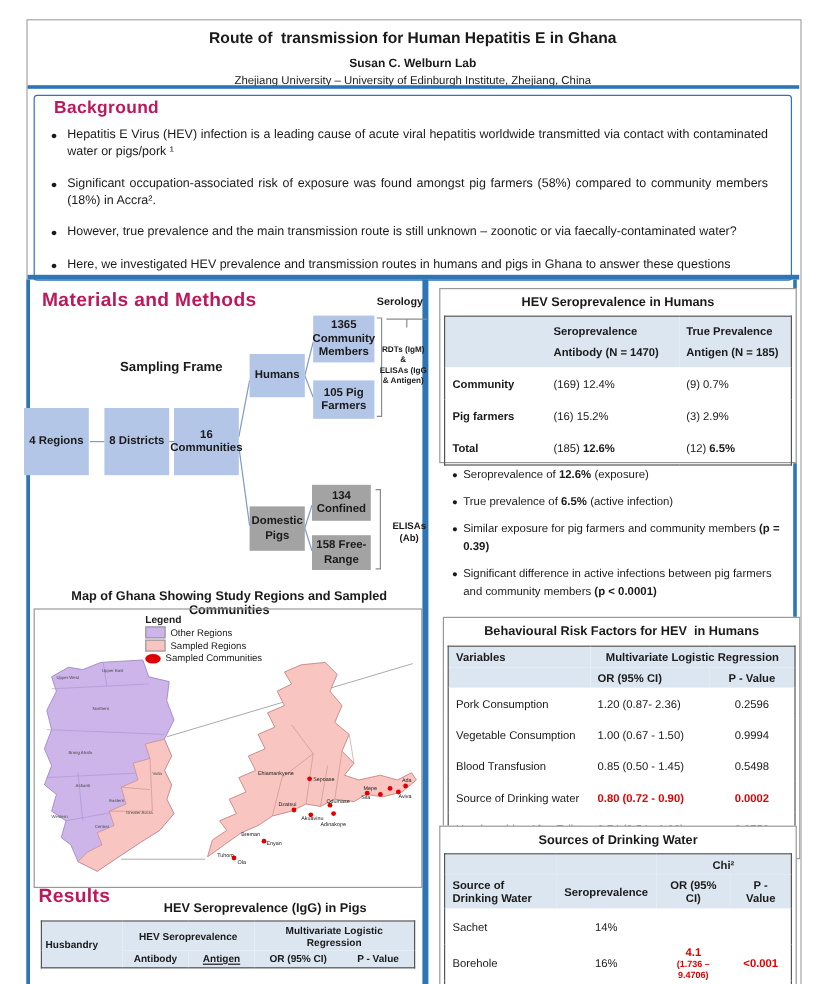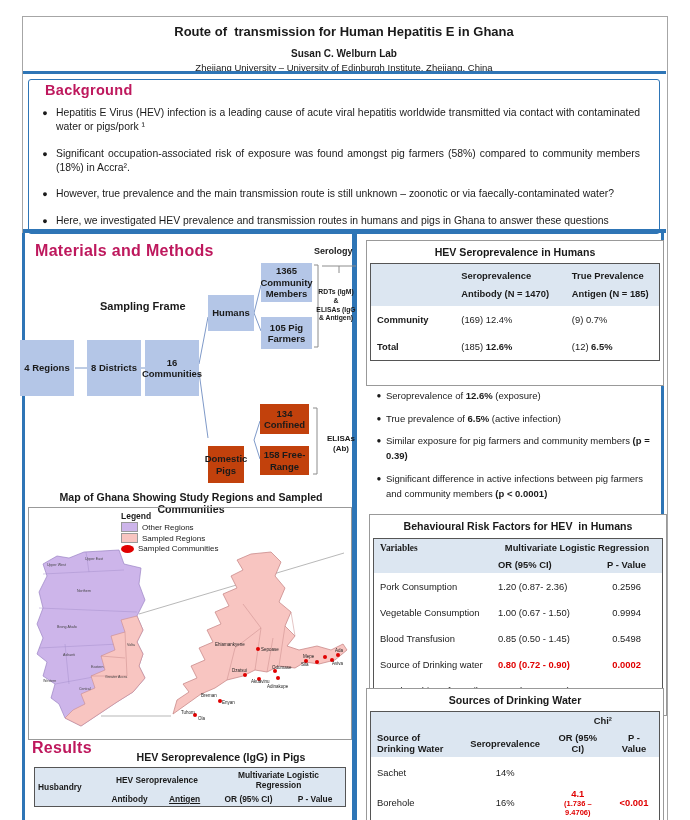--- a/index.html
+++ b/index.html
@@ -23,21 +23,21 @@
   #background-box{left:28px;top:79px;width:630px;height:149px;border:1.5px solid #2E75B6;border-radius:3px;padding:4px 0 0 0;}
   #background-head{left:45px;top:82px;font-size:14.5px;}
   #background-bullets{left:34px;top:106px;width:620px;}
   .bullet-row{display:flex;margin-bottom:12.5px;font-size:10.4px;line-height:1.35;}
   .bullet-row .dot{width:22px;text-align:center;flex:none;font-size:9px;padding-top:1px;}
   .bullet-row .btxt{flex:1;text-align:justify;padding-right:14px;}
   
   
   .flow-box{background:#B4C6E7;display:flex;align-items:center;justify-content:center;
     text-align:center;font-weight:bold;font-size:9.5px;line-height:1.2;}
-  .flow-box.green{background:#c2410c;}
+  .flow-box.green{background:#a3a3a3;}
   #methods-head{left:35px;top:242px;font-size:16px;}
   #serology-label{left:314px;top:246px;font-size:9px;font-weight:bold;}
   #sampling-frame{left:100px;top:300px;font-size:11px;font-weight:bold;}
   #rdts-label{left:316px;top:288px;width:40px;font-size:6.8px;font-weight:bold;text-align:center;line-height:1.3;}
   #elisas-label{left:324px;top:434px;width:34px;font-size:8px;font-weight:bold;text-align:center;line-height:1.25;}
   
   #map-title{left:30px;top:491px;width:322px;font-size:10.6px;font-weight:bold;}
   #map-box{left:28px;top:507px;width:322px;height:231px;border:1px solid #999;}
   #legend{left:92px;top:3px;width:130px;font-size:8px;}
   #legend .lg-title{font-weight:bold;font-size:8.5px;margin-bottom:1px;}
@@ -136,21 +136,21 @@
     <path d="M302,26 h34 M319,26 v7"></path>
   </g>
 </svg>
 
 <div class="abs flow-box" style="left:20px;top:340px;width:54px;height:56px;">4 Regions</div>
 <div class="abs flow-box" style="left:87px;top:340px;width:54px;height:56px;">8 Districts</div>
 <div class="abs flow-box" style="left:145px;top:340px;width:54px;height:56px;">16 Communities</div>
 <div class="abs flow-box" style="left:208px;top:295px;width:46px;height:36px;">Humans</div>
 <div class="abs flow-box" style="left:261px;top:263px;width:51px;height:39px;">1365 Community Members</div>
 <div class="abs flow-box" style="left:261px;top:317px;width:51px;height:32px;">105 Pig Farmers</div>
-<div class="abs flow-box green" style="left:208px;top:422px;width:36px;height:37px;margin-top:24px;">Domestic Pigs</div>
+<div class="abs flow-box green" style="left:208px;top:422px;width:46px;height:37px;">Domestic Pigs</div>
 <div class="abs flow-box green" style="left:260px;top:404px;width:49px;height:30px;">134 Confined</div>
 <div class="abs flow-box green" style="left:260px;top:446px;width:49px;height:29px;">158 Free-Range</div>
 <div class="abs preline" id="rdts-label">RDTs (IgM)
 &amp;
 ELISAs (IgG
 &amp; Antigen)</div>
 <div class="abs preline" id="elisas-label">ELISAs
 (Ab)</div>
 
 <div class="abs center" id="map-title">Map of Ghana Showing Study Regions and Sampled Communities</div>
@@ -283,20 +283,25 @@
           </td>
       </tr>
     </thead>
     <tbody>
       <tr>
         <td class="rowlab">Community</td>
         <td>(169) 12.4%</td>
         <td>(9) 0.7%</td>
       </tr>
       <tr>
+        <td class="rowlab">Pig farmers</td>
+        <td>(16) 15.2%</td>
+        <td>(3) 2.9%</td>
+      </tr>
+      <tr>
         <td class="rowlab">Total</td>
         <td><span>(185) </span><span class="bold">12.6%</span></td>
         <td><span>(12) </span><span class="bold">6.5%</span></td>
       </tr>
     </tbody>
   </table>
 </div>
 
 <div class="abs" id="findings">
   <div class="bullet-row">
@@ -315,21 +320,21 @@
       <span class="dot">●</span>
       <span class="btxt" style="text-align:left;padding-right:0;"><span>Significant difference in active infections between pig farmers and community members </span><span class="bold">(p &lt; 0.0001)</span><span></span></span>
     </div>
 </div>
 
 <div class="abs panel" id="risk-box">
   <div class="panel-title prewrap">Behavioural Risk Factors for HEV  in Humans</div>
   <table class="data-table" id="risk-table">
     <thead>
       <tr class="th-bg">
-        <td style="width:118px;font-family:Liberation Serif, serif;">Variables</td>
+        <td style="width:118px;">Variables</td>
         <td class="center" colspan="2">Multivariate Logistic Regression</td>
       </tr>
       <tr class="th-bg">
         <td></td>
         <td style="width:102px;">OR (95% CI)</td>
         <td style="width:66px;" class="center">P - Value</td>
       </tr>
     </thead>
     <tbody>
       <tr>

